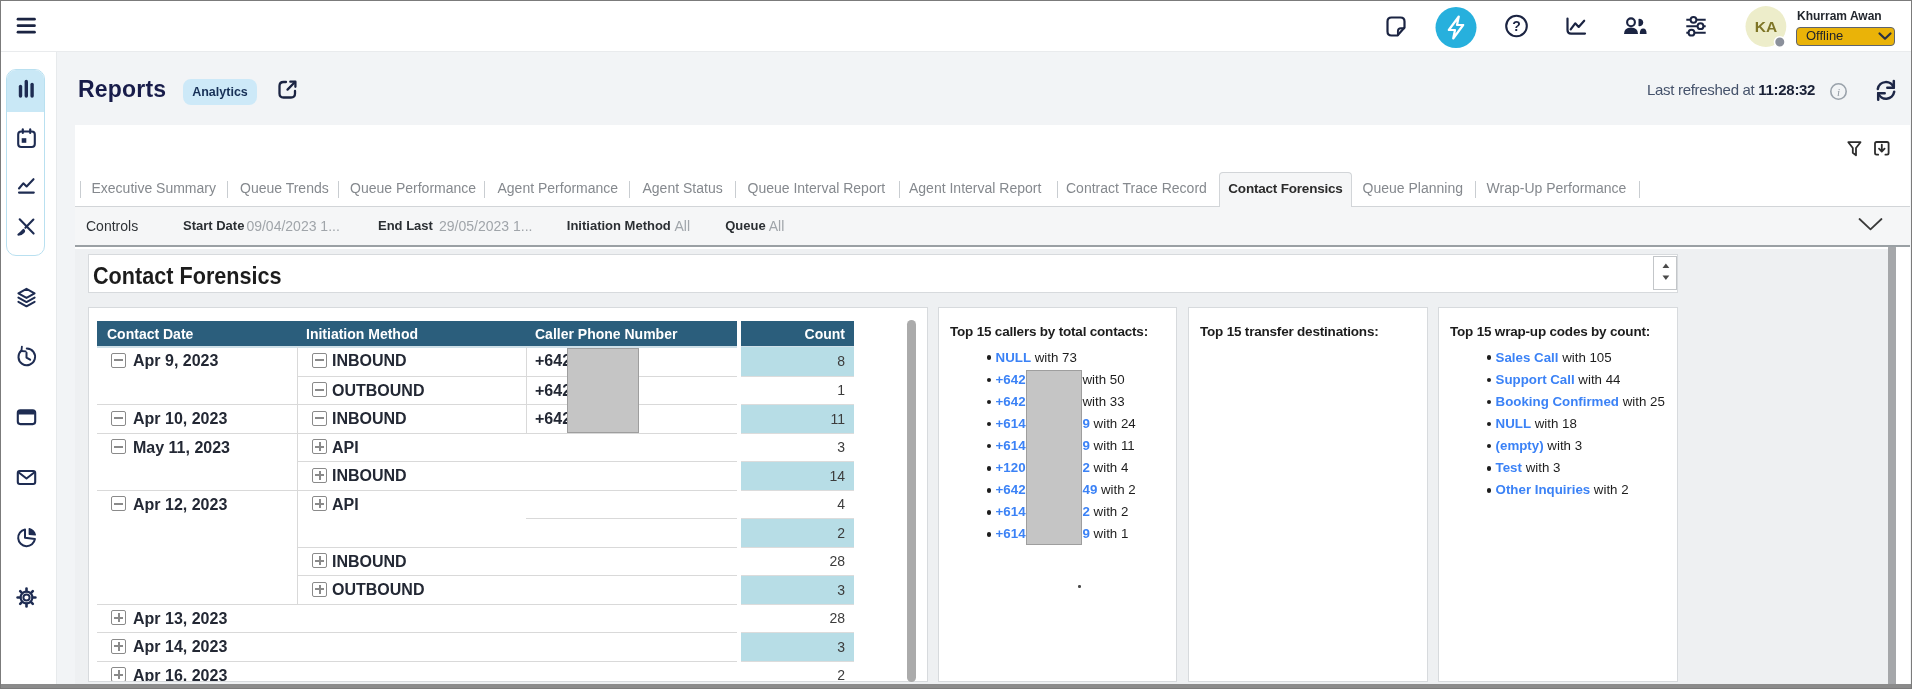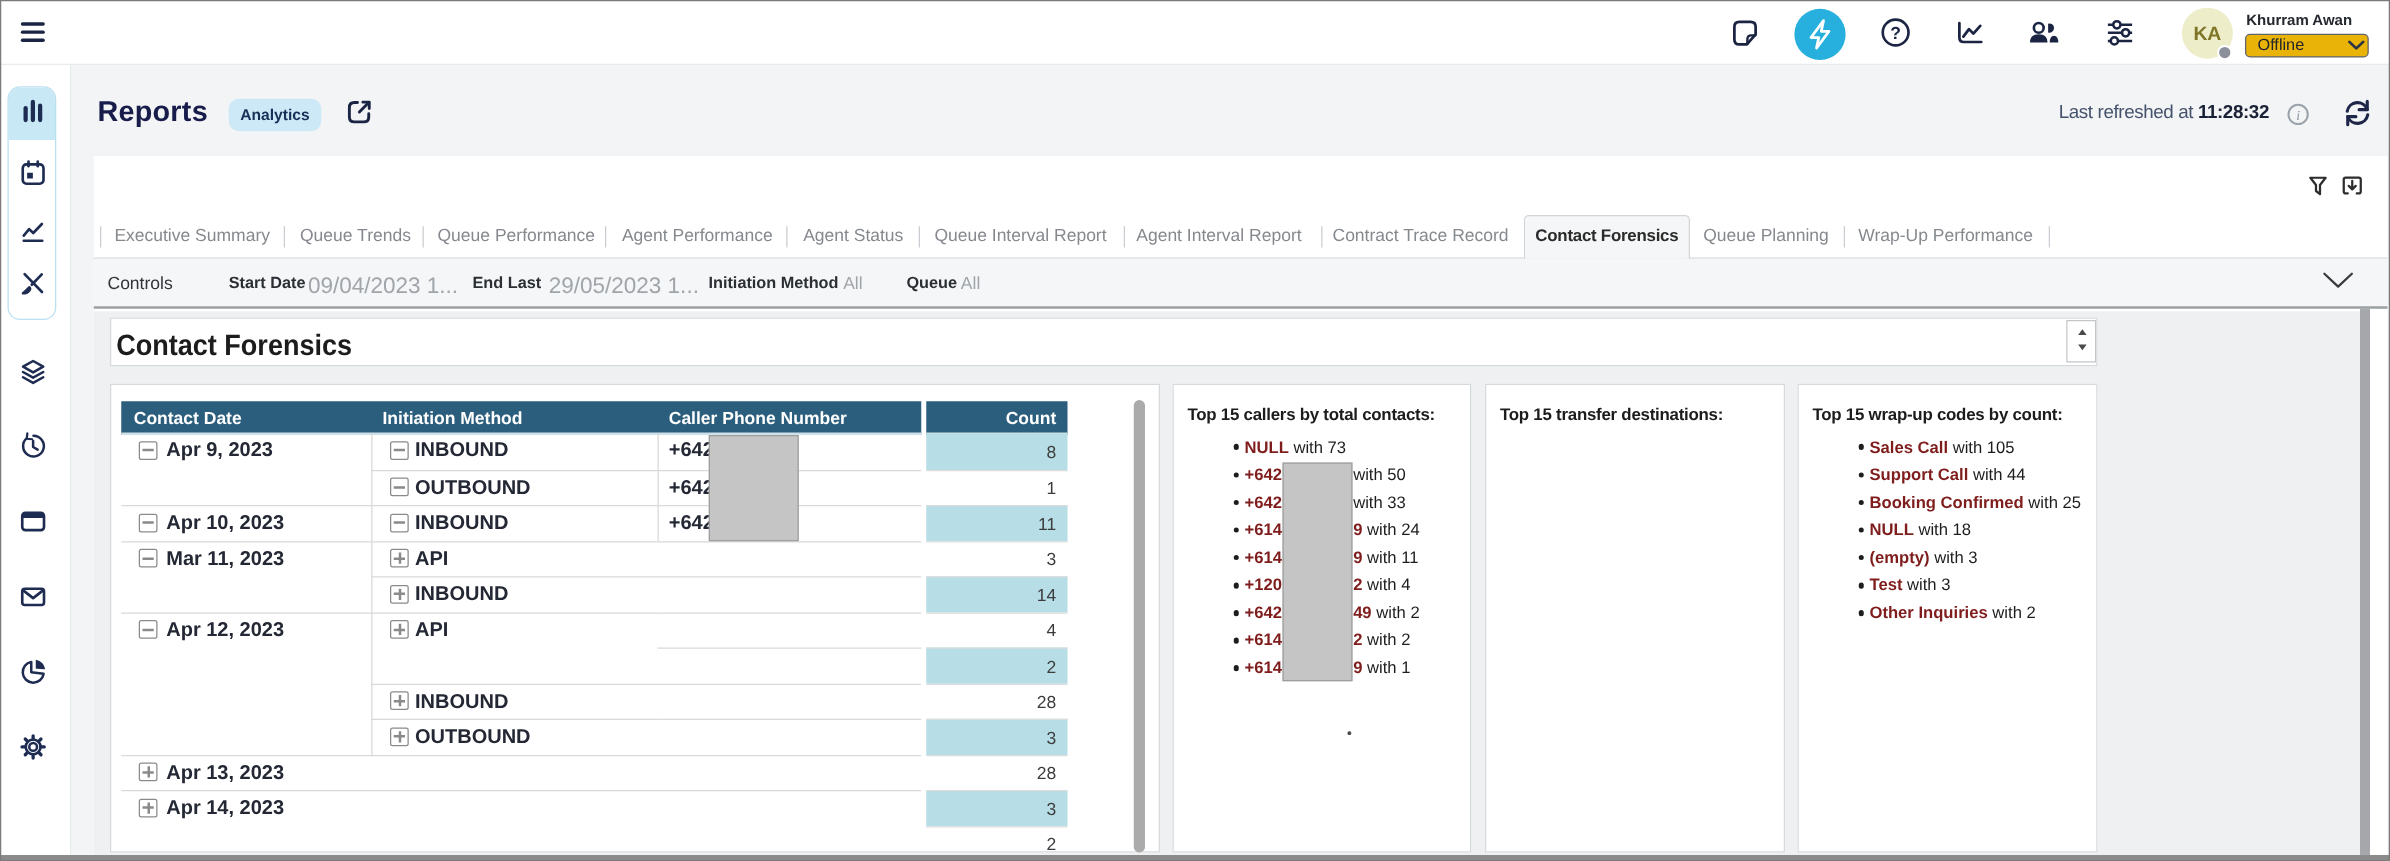--- a/index.html
+++ b/index.html
@@ -29,42 +29,42 @@
 
   
   .tab { position:absolute; top:180px; font-size:14px; color:#85898e; white-space:nowrap; }
   .tabdiv { position:absolute; top:180.5px; width:1px; height:17px; background:#c9cdd1; }
   #activeTab { left:1219px; top:172px; width:133px; height:35px; background:#f5f6f7; border:1px solid #d2d5d8; border-bottom:none; border-radius:4px 4px 0 0; text-align:center; font-weight:bold; color:#2b2b2b; line-height:31px; z-index:3; font-size:13.5px; letter-spacing:-0.2px; }
   #tabline { left:75px; top:206px; width:1835px; height:1px; background:#d2d5d8; z-index:2; }
 
   
   #controls { left:75px; top:207px; width:1835px; height:40px; background:#f5f6f7; border-bottom:2px solid #9aa0a4; z-index:2; font-size:14px; color:#a0a5aa; }
   #controls .lbl { font-weight:bold; color:#2b2f33; font-size:13px; }
-  #controls .val { letter-spacing:0px; font-size:18px; }
+  #controls .val { letter-spacing:0px; font-size:14px; }
   #controls span { position:absolute; top:11px; white-space:nowrap; }
 
   
   #dash { left:75px; top:249px; width:1821px; height:440px; background:#eef0f2; }
   .card { position:absolute; background:#fff; border:1px solid #d7dadd; overflow:hidden; }
   .nt { border-top:none !important; }
   .hc { border-bottom:2px solid #cfe0e8; }
   #titleBand { left:13px; top:5px; width:1590px; height:39px; }
   #titleBand .t { position:absolute; left:3.5px; top:8px; font-size:23.5px; font-weight:bold; color:#1c1c1c; transform:scaleX(0.92); transform-origin:0 50%; white-space:nowrap; }
   #spinner { position:absolute; right:0.5px; top:1px; width:24px; height:34px; background:#fff; border:1px solid #c3c6c9; }
 
   
   #card1 { left:13px; top:58px; width:840px; height:375px; }
   #card2 { left:863px; top:58px; width:239px; height:375px; }
   #card3 { left:1113px; top:58px; width:240px; height:375px;padding-left:20px; }
   #card4 { left:1363px; top:58px; width:240px; height:375px; }
   .cardHead { position:absolute; left:11px; top:16px; font-size:13.5px; letter-spacing:-0.2px; font-weight:bold; color:#1c1c1c; white-space:nowrap; }
   .blist { position:absolute; left:0; top:38.7px; width:100%; list-style:none; font-size:13.3px; color:#1d1d1d; }
   .blist li { position:relative; height:22.1px; line-height:22.1px; padding-left:56.6px; white-space:nowrap; }
   .blist li::before { content:""; position:absolute; left:47.8px; top:8.8px; width:4.6px; height:4.6px; border-radius:50%; background:#1d1d1d; }
-  .blist a { color:#7f1d1d; font-weight:bold; text-decoration:none; }
+  .blist a { color:#3b82f6; font-weight:bold; text-decoration:none; }
   .blist .tail { position:absolute; left:143.5px; top:0; }
 
   
   .hc { position:absolute; top:13px; height:27px; background:#2b5e7c; color:#fff; font-size:14px; font-weight:bold; line-height:27px; }
   .cell { position:absolute; border-top:1px solid #d9d9d9; font-size:16px; font-weight:bold; color:#232834; }
   .cell .tx { position:absolute; top:14.25px; transform:translateY(-50%); white-space:nowrap; }
   .ex { position:absolute; top:5.8px; width:15px; height:15px; border:1.6px solid #8a8a8a; border-radius:2px; background:#fff; }
   .ex::before { content:""; position:absolute; left:2.2px; right:2.2px; top:50%; margin-top:-1px; height:2px; background:#8a8a8a; }
   .ex.p::after { content:""; position:absolute; top:2.2px; bottom:2.2px; left:50%; margin-left:-1px; width:2px; background:#8a8a8a; }
   .cnt { position:absolute; left:652px; width:113px; border-top:1px solid #dcdcdc; font-size:14px; color:#3c3c3c; text-align:right; }
@@ -149,33 +149,37 @@
       <div class="cell nt" style="left:8px; top:39px; width:200px; height:57px;">
           <span class="ex" style="left:14px;"></span>
           <span class="tx" style="left:36px;">Apr 9, 2023</span>
         </div>
       <div class="cell" style="left:8px; top:96px; width:200px; height:28.5px;">
           <span class="ex" style="left:14px;"></span>
           <span class="tx" style="left:36px;">Apr 10, 2023</span>
         </div>
       <div class="cell" style="left:8px; top:124.5px; width:200px; height:57px;">
           <span class="ex" style="left:14px;"></span>
-          <span class="tx" style="left:36px;">Mar 11, 2023</span>
+          <span class="tx" style="left:36px;">May 11, 2023</span>
         </div>
       <div class="cell" style="left:8px; top:181.5px; width:200px; height:114px;">
           <span class="ex" style="left:14px;"></span>
           <span class="tx" style="left:36px;">Apr 12, 2023</span>
         </div>
       <div class="cell" style="left:8px; top:295.5px; width:640px; height:28.5px;">
           <span class="ex p" style="left:14px;"></span>
           <span class="tx" style="left:36px;">Apr 13, 2023</span>
         </div>
       <div class="cell" style="left:8px; top:324px; width:640px; height:28.5px;">
           <span class="ex p" style="left:14px;"></span>
           <span class="tx" style="left:36px;">Apr 14, 2023</span>
+        </div>
+      <div class="cell" style="left:8px; top:352.5px; width:640px; height:28.5px;">
+          <span class="ex p" style="left:14px;"></span>
+          <span class="tx" style="left:36px;">Apr 16, 2023</span>
         </div>
 
       <div class="cell nt" style="left:208px; top:39px; width:229px; height:28.5px;">
           <span class="ex" style="left:15px;"></span>
           <span class="tx" style="left:35px;">INBOUND</span>
         </div>
       <div class="cell" style="left:208px; top:67.5px; width:229px; height:28.5px;">
           <span class="ex" style="left:15px;"></span>
           <span class="tx" style="left:35px;">OUTBOUND</span>
         </div>

